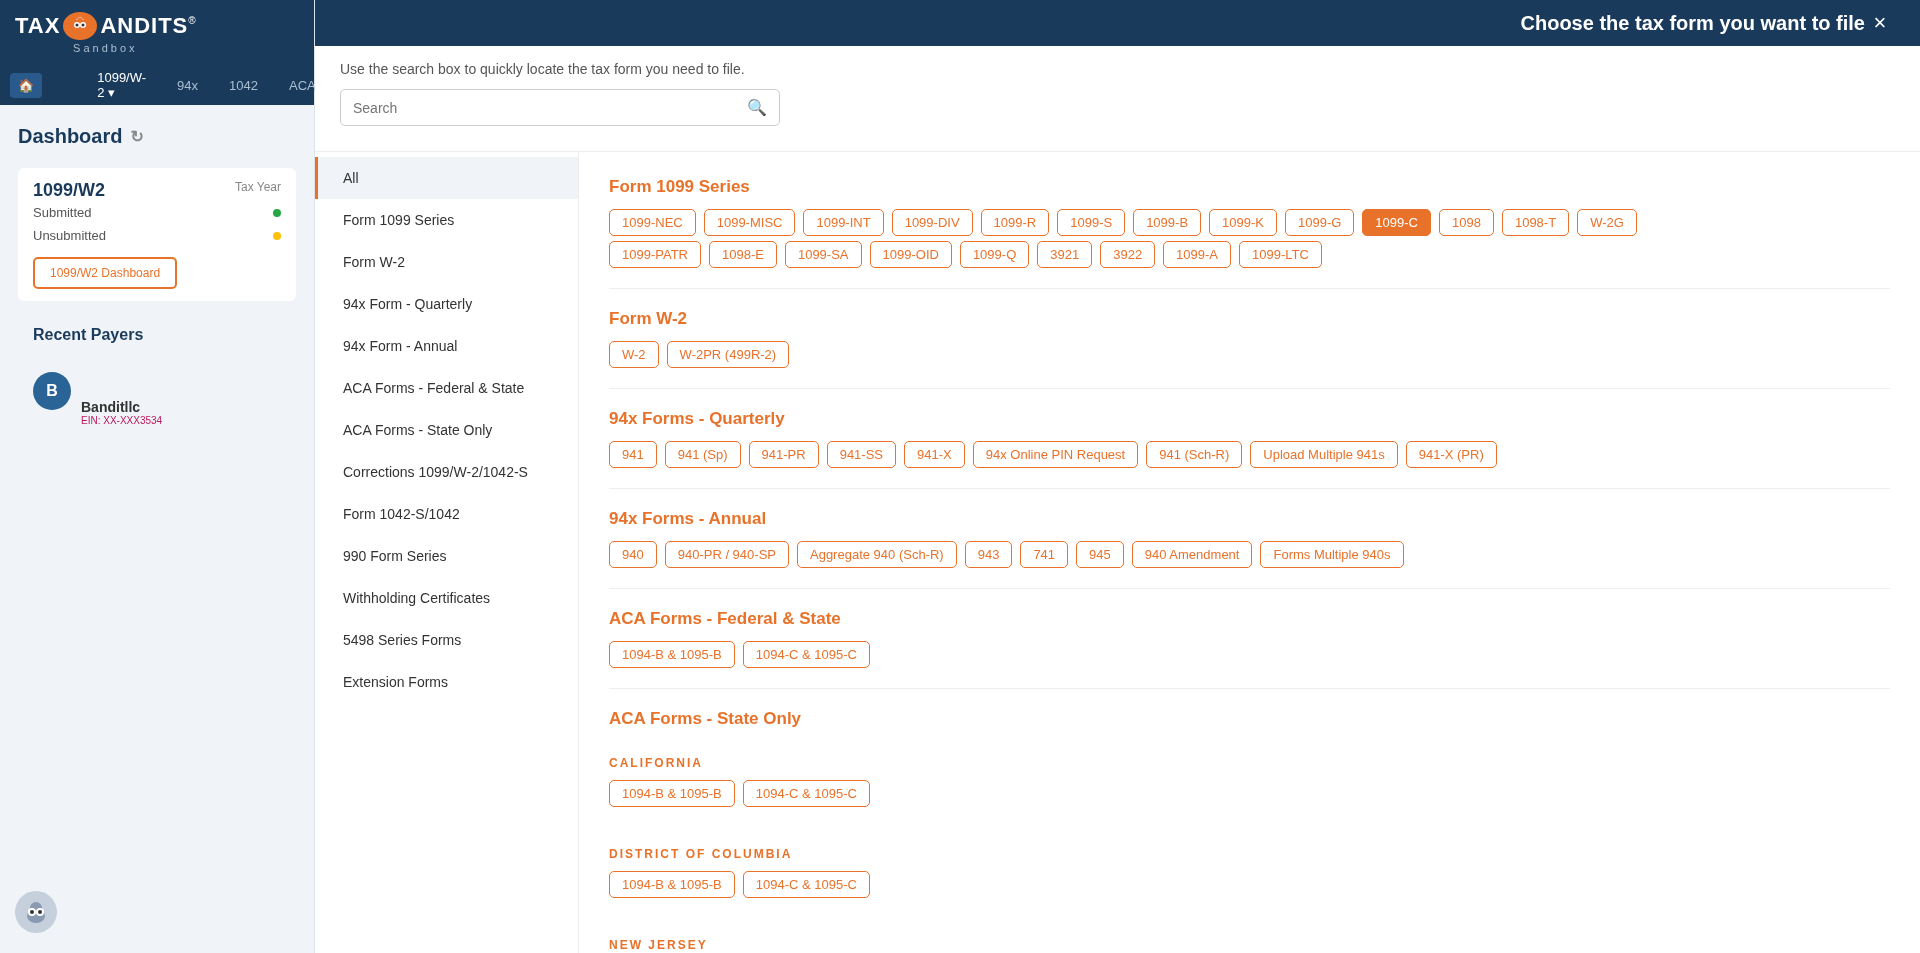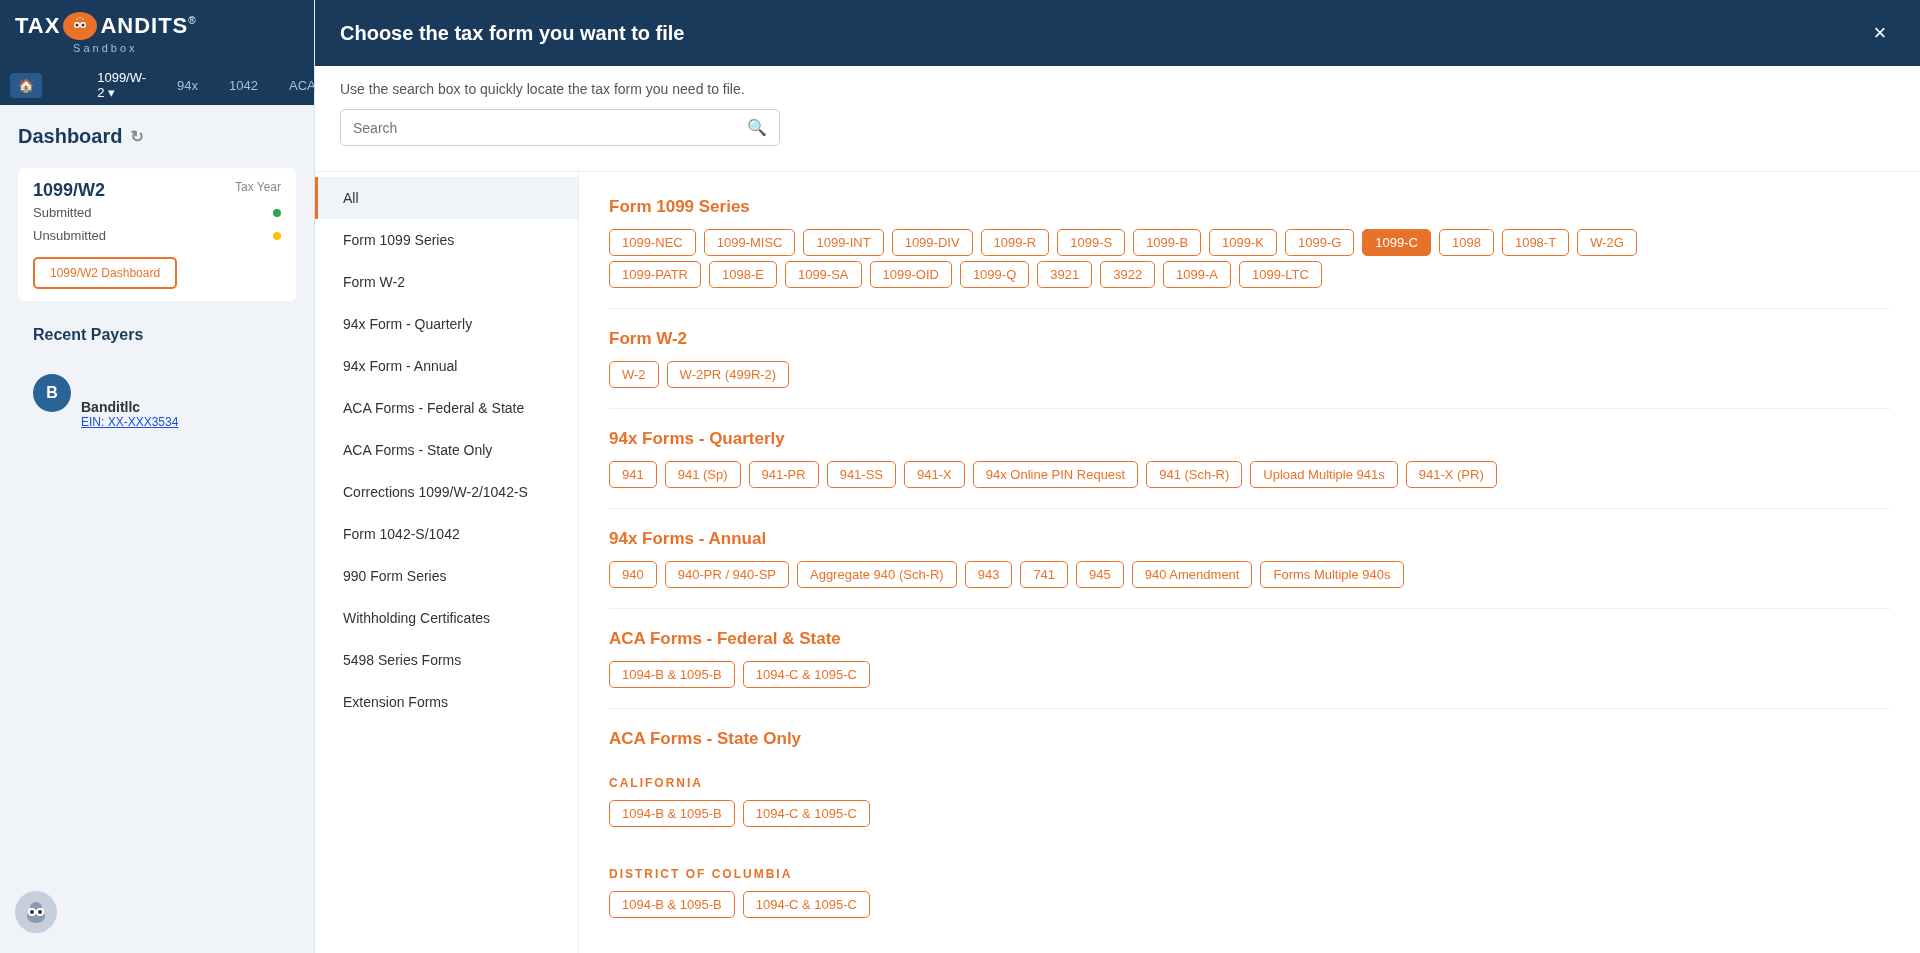--- a/index.html
+++ b/index.html
@@ -124,21 +124,21 @@
       border-radius: 50%;
       color: white;
       display: flex;
       align-items: center;
       justify-content: center;
       font-size: 16px;
       font-weight: bold;
     }
 
     .payer-name { font-size: 14px; font-weight: bold; color: #333; margin-top: 43px; }
-    .payer-ein { font-size: 12px; color: #1d4ed8; text-decoration: underline; }
+    .payer-ein { font-size: 10px; color: #be185d; }
 
     .user-area {
       position: absolute;
       bottom: 20px;
       left: 15px;
       display: flex;
       align-items: center;
       gap: 8px;
     }
 
@@ -158,24 +158,24 @@
       top: 0;
       right: 0;
       bottom: 0;
       background: white;
       display: flex;
       flex-direction: column;
     }
 
     .modal-header {
       background: #1a3a5c;
-      padding: 18px 25px;
-      display: flex;
-      align-items: center;
-      justify-content: space-between;
+      padding: 8px 25px;
+      display: flex;
+      align-items: center;
+      justify-content: flex-end;
       flex-shrink: 0;
     }
 
     .modal-title {
       color: white;
       font-size: 20px;
       font-weight: 600;
     }
 
     .close-btn {

